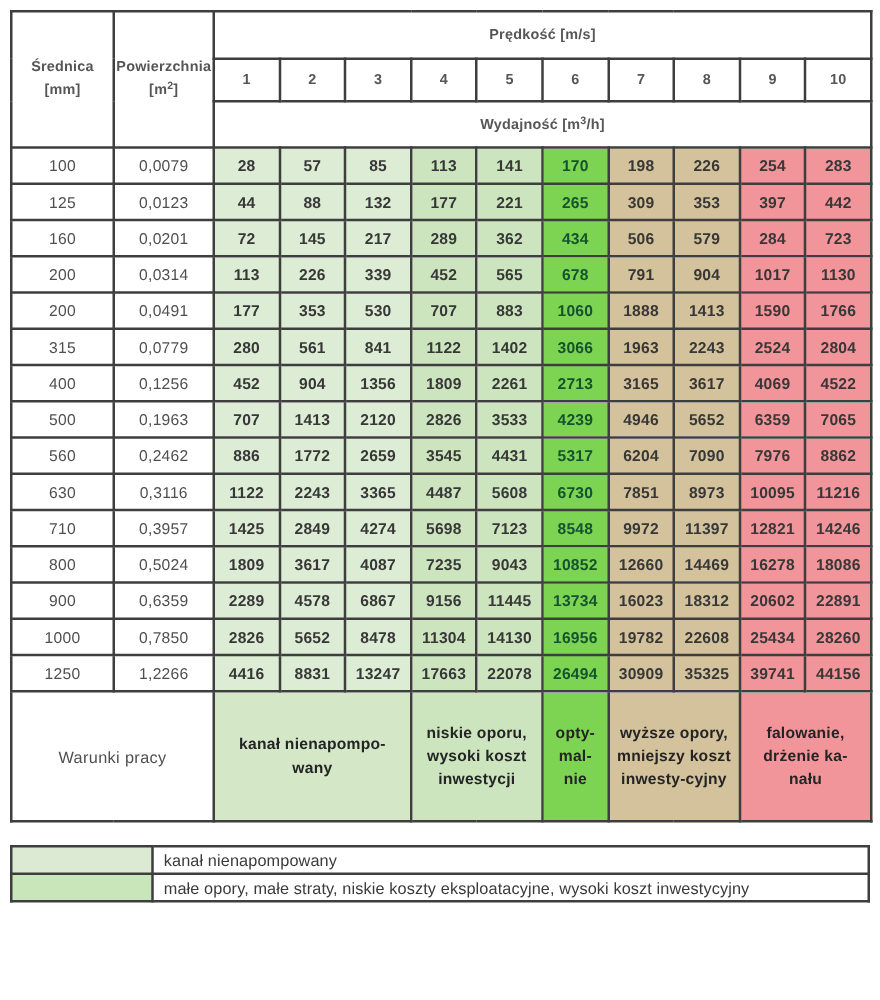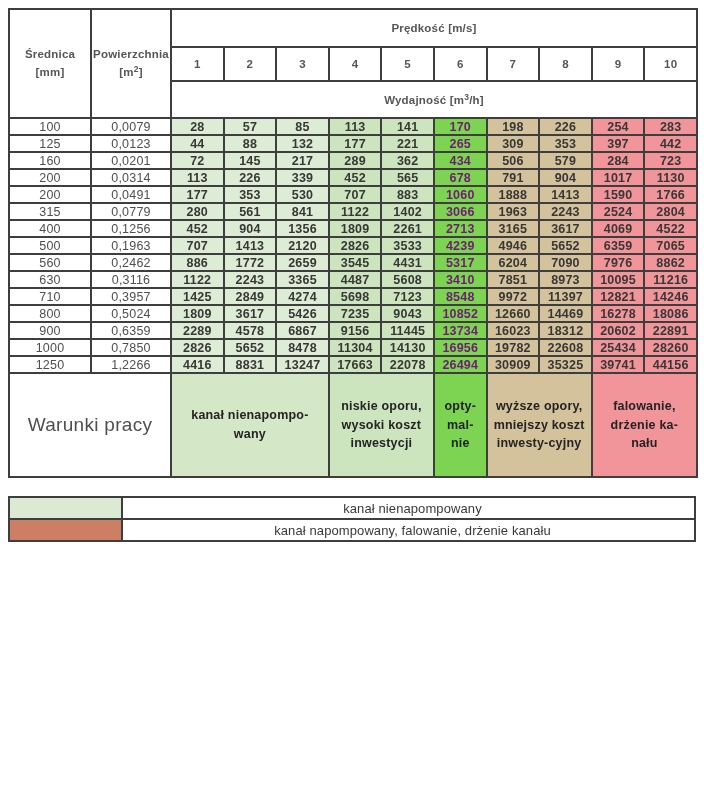--- a/index.html
+++ b/index.html
@@ -10,47 +10,47 @@
   
   .main thead th{font-weight:700;color:#565656;font-size:11.5px;background:#fff;letter-spacing:.2px}
   .h-vel{height:38px}
   .h-num{height:34px}
   .h-num th{font-size:12.5px;color:#4d4d4d}
   .h-cap{height:37px}
   th.cap{font-weight:700;color:#2d2d2d;font-size:12px}
   .sup{font-size:8.5px;position:relative;top:-4px;font-weight:inherit}
   .hdr2 div{line-height:1.5}
   
-  .main tbody tr{height:17px}
+  .main tbody tr{height:29px}
   .main tbody td{font-size:12.5px;font-weight:600;color:#373737;letter-spacing:.2px}
   .main tbody td:nth-child(1),
   .main tbody td:nth-child(2){font-weight:400;color:#4f4f4f;background:#fff}
   .main tbody td:nth-child(n+3):nth-child(-n+5){background:var(--band-pale)}
   .main tbody td:nth-child(6),
   .main tbody td:nth-child(7){background:var(--band-light)}
-  .main tbody td:nth-child(8){background:var(--band-optimal);font-weight:700;color:#701a75}
+  .main tbody td:nth-child(8){background:var(--band-optimal);font-weight:700;color:#14532d}
   .main tbody td:nth-child(9),
   .main tbody td:nth-child(10){background:var(--band-tan)}
   .main tbody td:nth-child(11),
   .main tbody td:nth-child(12){background:var(--band-pink)}
   
   .h-foot{height:104px}
   .h-foot td{font-size:12.5px}
-  td.wp{font-weight:400;color:#4f4f4f;font-size:19px;background:#fff;letter-spacing:.3px}
+  td.wp{font-weight:400;color:#4f4f4f;font-size:13px;background:#fff;letter-spacing:.3px}
   td.cond{font-weight:700;color:#242424;line-height:1.5;padding:2px 5px;letter-spacing:.2px}
   td.c1{background:var(--footer-pale)}
   td.c2{background:var(--band-light)}
   td.c3{background:var(--band-optimal)}
   td.c4{background:var(--band-tan)}
   td.c5{background:var(--band-pink)}
   
   .legend{margin-top:18px}
   .legend td{border:2px solid #3e3e3e;height:22px;vertical-align:middle}
   .legend .sw{width:113px}
-  .legend .lt{font-size:13px;color:#3a3a3a;text-align:center;padding:0 0 0 8px;letter-spacing:.1px;white-space:nowrap}
+  .legend .lt{font-size:13px;color:#3a3a3a;text-align:left;padding:0 0 0 8px;letter-spacing:.1px;white-space:nowrap}
 </style>
 </head>
 <body>
 
 <div class="wrap">
 
   <table class="main">
     <colgroup>
       <col style="width:82px">
         <col style="width:80px">
@@ -221,21 +221,21 @@
           <td>8862</td>
         </tr>
         <tr>
           <td>630</td>
           <td>0,3116</td>
           <td>1122</td>
           <td>2243</td>
           <td>3365</td>
           <td>4487</td>
           <td>5608</td>
-          <td>3410</td>
+          <td>6730</td>
           <td>7851</td>
           <td>8973</td>
           <td>10095</td>
           <td>11216</td>
         </tr>
         <tr>
           <td>710</td>
           <td>0,3957</td>
           <td>1425</td>
           <td>2849</td>
@@ -246,21 +246,21 @@
           <td>9972</td>
           <td>11397</td>
           <td>12821</td>
           <td>14246</td>
         </tr>
         <tr>
           <td>800</td>
           <td>0,5024</td>
           <td>1809</td>
           <td>3617</td>
-          <td>5426</td>
+          <td>4087</td>
           <td>7235</td>
           <td>9043</td>
           <td>10852</td>
           <td>12660</td>
           <td>14469</td>
           <td>16278</td>
           <td>18086</td>
         </tr>
         <tr>
           <td>900</td>
@@ -317,19 +317,19 @@
     </tfoot>
   </table>
 
   <table class="legend">
     <tbody>
         <tr>
       <td class="sw" style="background: rgb(220, 234, 211);"></td>
       <td class="lt">kanał nienapompowany</td>
     </tr>
     <tr>
-      <td class="sw" style="background: rgb(204, 127, 101);"></td>
-      <td class="lt">kanał napompowany, falowanie, drżenie kanału</td>
+      <td class="sw" style="background: rgb(201, 229, 186);"></td>
+      <td class="lt">małe opory, małe straty, niskie koszty eksploatacyjne, wysoki koszt inwestycyjny</td>
     </tr>
   </tbody>
     </table>
 
 </div>
 
 </body></html>

